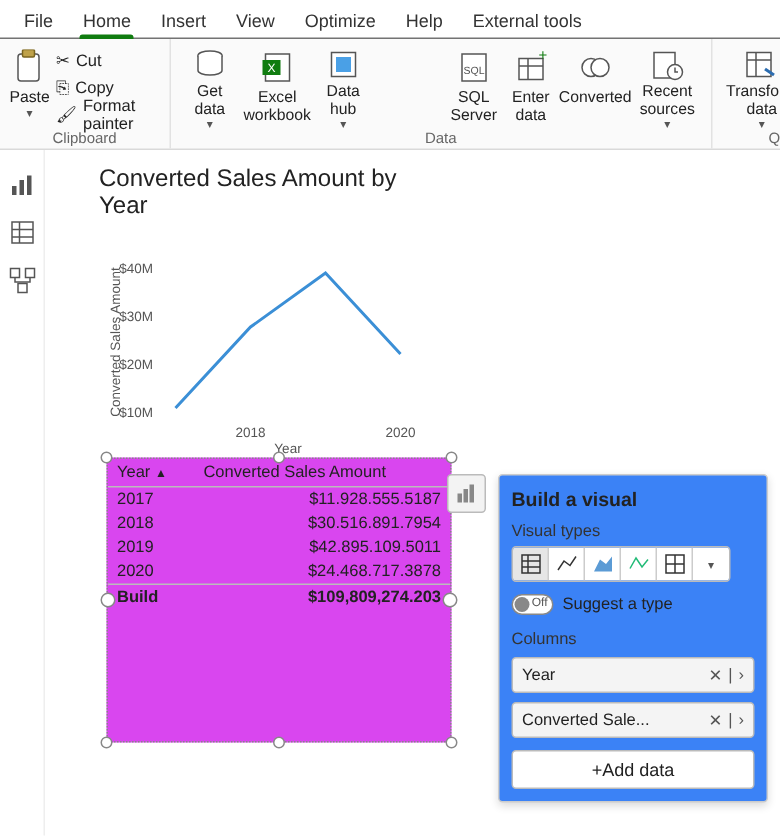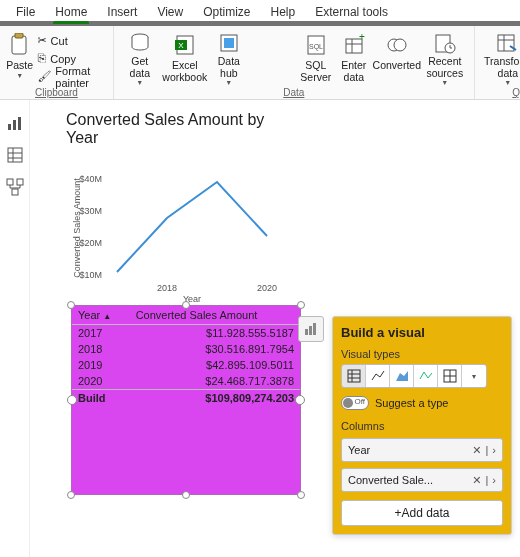--- a/index.html
+++ b/index.html
@@ -1,28 +1,28 @@
 <!DOCTYPE html>
 <html><head>
 <meta charset="utf-8">
 <style>
   * { box-sizing: border-box; margin: 0; padding: 0; font-family: "Segoe UI", Arial, sans-serif; }
   body { width: 520px; height: 557px; background: #fff; overflow: hidden; font-size: 12px; color: #222; }
 
   
-  .tabs { display: flex; height: 26px; border-bottom: 5px solid #737373; align-items: flex-start; padding-left: 6px; gap: 0; }
+  .tabs { display: flex; height: 26px; border-bottom: 1px solid #737373; align-items: flex-end; padding-left: 6px; gap: 0; }
   .tab { padding: 5px 10px 4px; font-size: 12px; color: #333; cursor: pointer; position: relative; }
   .tab.active { font-weight: 400; }
   .tab.active::after { content:""; position:absolute; left:8px; right:8px; bottom:-1px; height:3px; background:#107c10; border-radius:2px 2px 0 0; }
 
   
   .ribbon { display:flex; height:74px; border-bottom:1px solid #d9d9d9; background:#fafafa; }
   .ribbon-group { display:flex; flex-direction:column; align-items:center; padding:3px 6px 0; position:relative; }
   .ribbon-group.border-right { border-right:1px solid #e2e2e2; }
-  .group-label { font-size:10px; color:#666; padding-bottom:6px; text-align:center;text-decoration:underline; }
+  .group-label { font-size:10px; color:#666; padding-bottom:6px; text-align:center; }
   .rbtns { display:flex; align-items:flex-start; flex:1; }
   .rbtn-big { display:flex; flex-direction:column; align-items:center; justify-content:flex-start; width:46px; height:58px; cursor:pointer; padding-top:3px; font-size:10.5px; text-align:center; line-height:1.1; }
   .rbtn-big .ic { width:26px; height:26px; display:flex; align-items:center; justify-content:center; margin-bottom:2px; }
   .rstack { display:flex; flex-direction:column; gap:1px; padding:3px 4px 0 2px; }
   .rsmall { display:flex; align-items:center; gap:4px; font-size:11px; height:17px; cursor:pointer; padding:0 2px; }
   .ic svg { display:block; }
   .chev { font-size:8px; color:#555; }
 
   
   .rail { position:absolute; left:0; top:100px; width:30px; display:flex; flex-direction:column; align-items:center; gap:14px; padding-top:14px; border-right:1px solid #eee; height:457px; }
@@ -50,21 +50,21 @@
   .h-tl{top:-5px;left:-5px}.h-tr{top:-5px;right:-5px}.h-bl{bottom:-5px;left:-5px}.h-br{bottom:-5px;right:-5px}
   .h-tc{top:-5px;left:50%;transform:translateX(-50%)}.h-bc{bottom:-5px;left:50%;transform:translateX(-50%)}
 
   table.data { width:100%; border-collapse:collapse; font-size:11px; }
   table.data th { text-align:left; font-weight:400; border-bottom:1px solid #bbb; padding:3px 6px; color:#222; }
   table.data td { padding:2px 6px; }
   table.data td.num { text-align:right; font-variant-numeric:tabular-nums; }
   table.data tr.total td { font-weight:700; border-top:1px solid #bbb; }
 
   
-  .vpanel { position:absolute; right:8px; top:216px; width:180px; border:1px solid #ccc; border-radius:3px; background:#eab308; box-shadow:0 2px 6px rgba(0,0,0,.15); padding:8px; }
+  .vpanel { position:absolute; right:8px; top:216px; width:180px; border:1px solid #ccc; border-radius:3px; background:#3b82f6; box-shadow:0 2px 6px rgba(0,0,0,.15); padding:8px; }
   .vpanel-title { font-size:13px; font-weight:600; margin-bottom:8px; }
   .vpanel-sub { font-size:11px; color:#333; margin:4px 0 4px; }
   .vtypes { display:flex; gap:0; border:1px solid #bbb; border-radius:3px; overflow:hidden; width:fit-content; }
   .vtype { width:24px; height:22px; display:flex; align-items:center; justify-content:center; border-right:1px solid #ccc; cursor:pointer; font-size:12px; color:#333; background:#fff;}
   .vtype:last-child{border-right:none;}
   .vtype.sel { background:#e6e6e6; }
   .toggle-row { display:flex; align-items:center; gap:6px; margin-top:8px; font-size:11px; }
   .toggle { width:28px; height:14px; border:1px solid #888; border-radius:8px; position:relative; background:#fff; }
   .toggle::after{content:"";position:absolute;left:1px;top:1px;width:10px;height:10px;border-radius:50%;background:#888;}
   .toggle-label{font-size:8px;color:#555;position:absolute;right:3px;top:0;}

